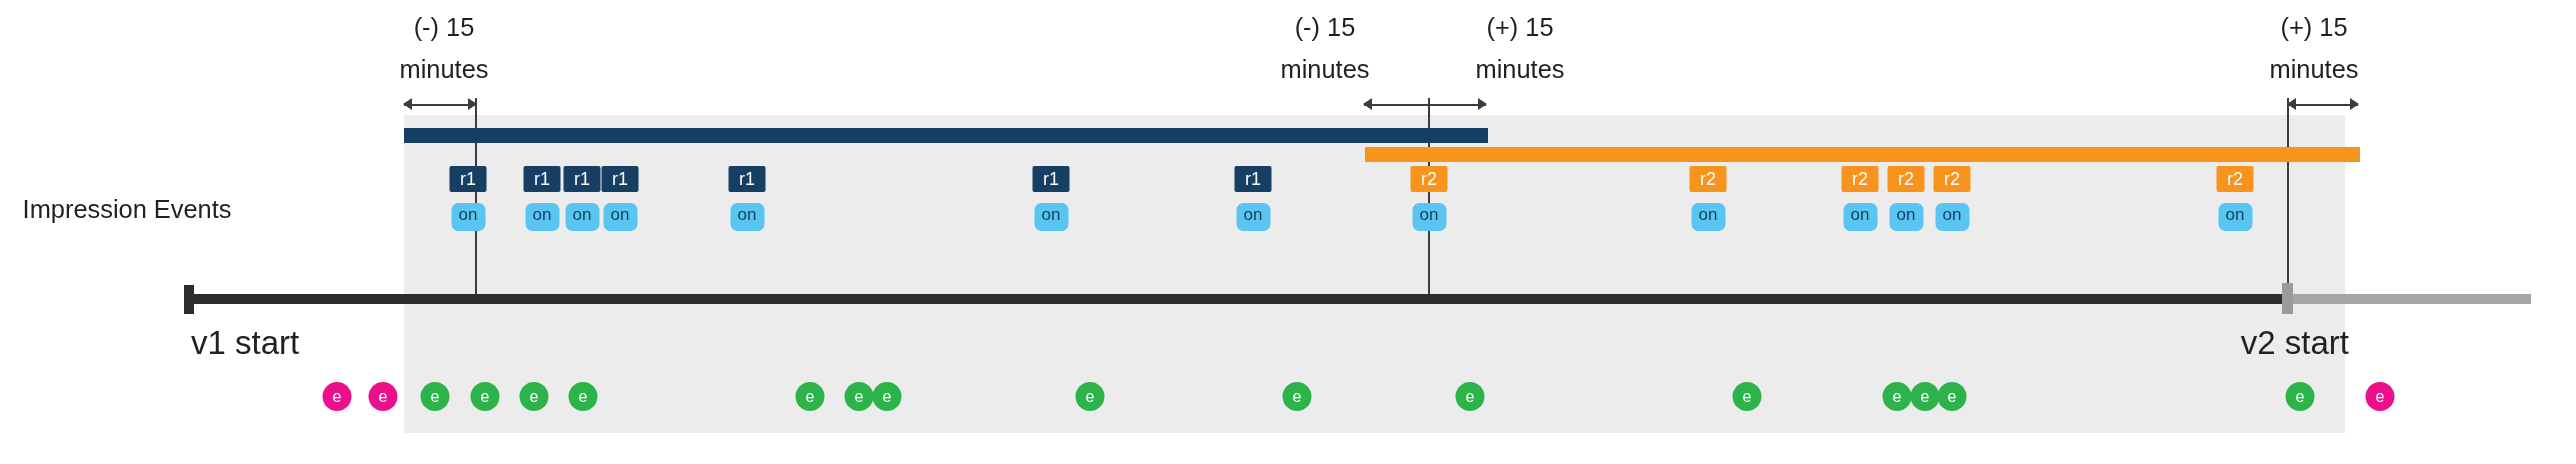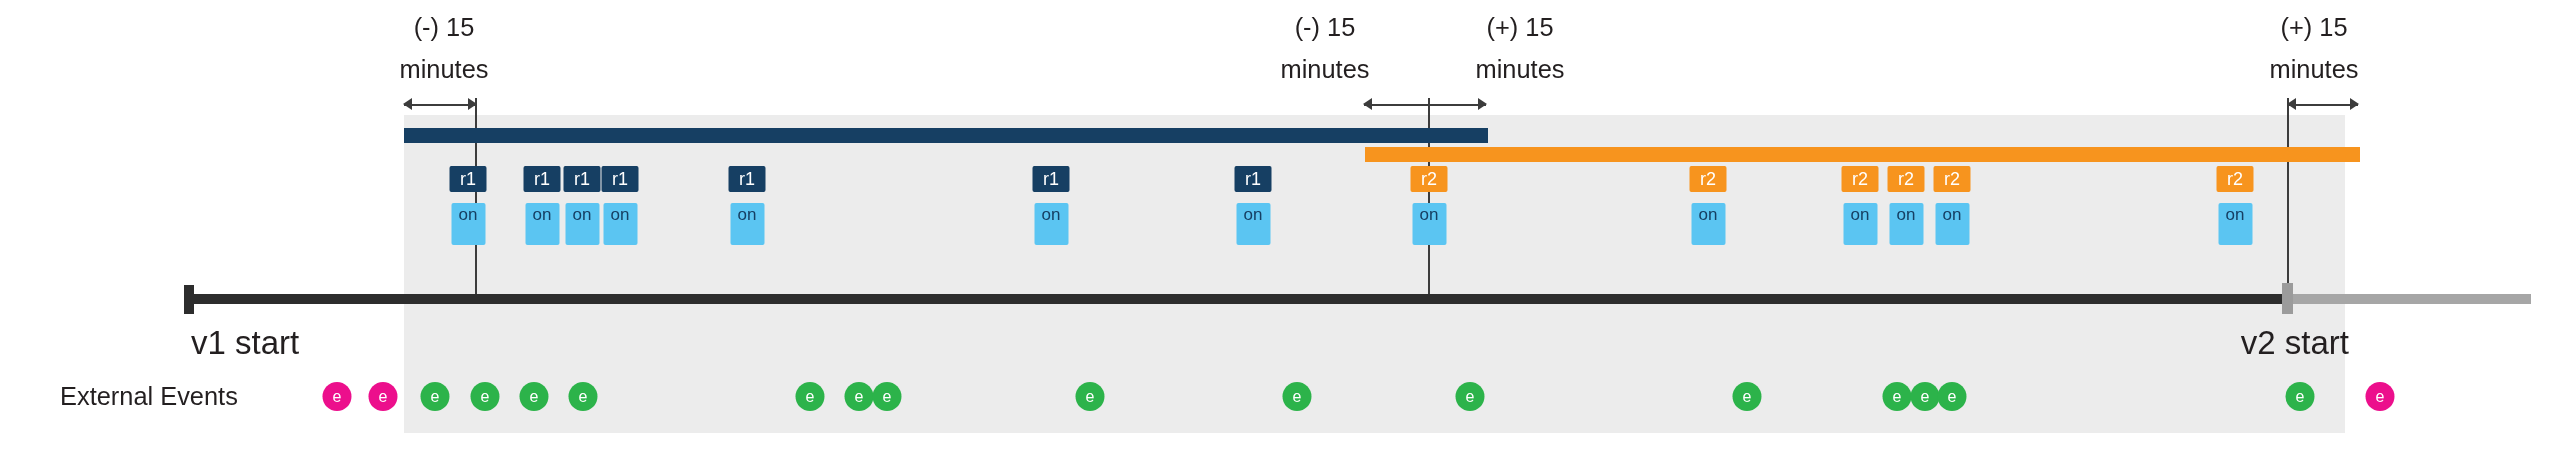--- a/index.html
+++ b/index.html
@@ -69,22 +69,22 @@
     width: 37px; height: 26px;
     border-radius: 1.9px;
     color: #ffffff;
     font-size: 18px; line-height: 26px; font-weight: 500;
     text-align: center;
   }
   .rbox.navy   { background: var(--navy, #163f63); }
   .rbox.orange { background: var(--orange, #f7941e); }
   .onbox {
     margin-top: 11.3px;
-    width: 34px; height: 42px;
-    border-radius: 2px;
+    width: 34px; height: 28px;
+    border-radius: 7px;
     background: var(--light_blue, #5bc5f2);
     color: var(--on_text, #163f63);
     font-size: 17px; line-height: 24.4px; font-weight: 500;
     text-align: center;
   }
   .timeline { position: absolute; top: 294px; height: 10.3px; z-index: 2; }
   .timeline.dark { left: 189px;  width: 2103px; background: var(--timeline_dark, #2d2d2d); }
   .timeline.gray { left: 2292px; width: 239px;  background: var(--timeline_gray, #a6a6a6); }
   .cap { position: absolute; z-index: 3; }
   .cap.dark { left: 184px;  top: 285px; width: 10.3px; height: 29px; background: var(--timeline_dark, #2d2d2d); }
@@ -138,21 +138,21 @@
   <div class="harrow" style="left:1364px;width:122px"></div>
   <div class="harrow" style="left:2288px;width:70px"></div>
 
   <div class="vline" style="left:475px"></div>
   <div class="vline" style="left:1428px"></div>
   <div class="vline" style="left:2287px"></div>
 
   <div class="bar navy"></div>
   <div class="bar orange"></div>
 
-  <div class="side-label" style="left:60px;top:382px">External Events</div>
+  <div class="side-label" style="left:22.6px;top:195px">Impression Events</div>
 
   <div id="impressions">
       <div class="marker" style="left: 468px;">
         <div class="rbox navy">r1</div>
         <div class="onbox">on</div>
       </div>
       <div class="marker" style="left: 542px;">
         <div class="rbox navy">r1</div>
         <div class="onbox">on</div>
       </div>

